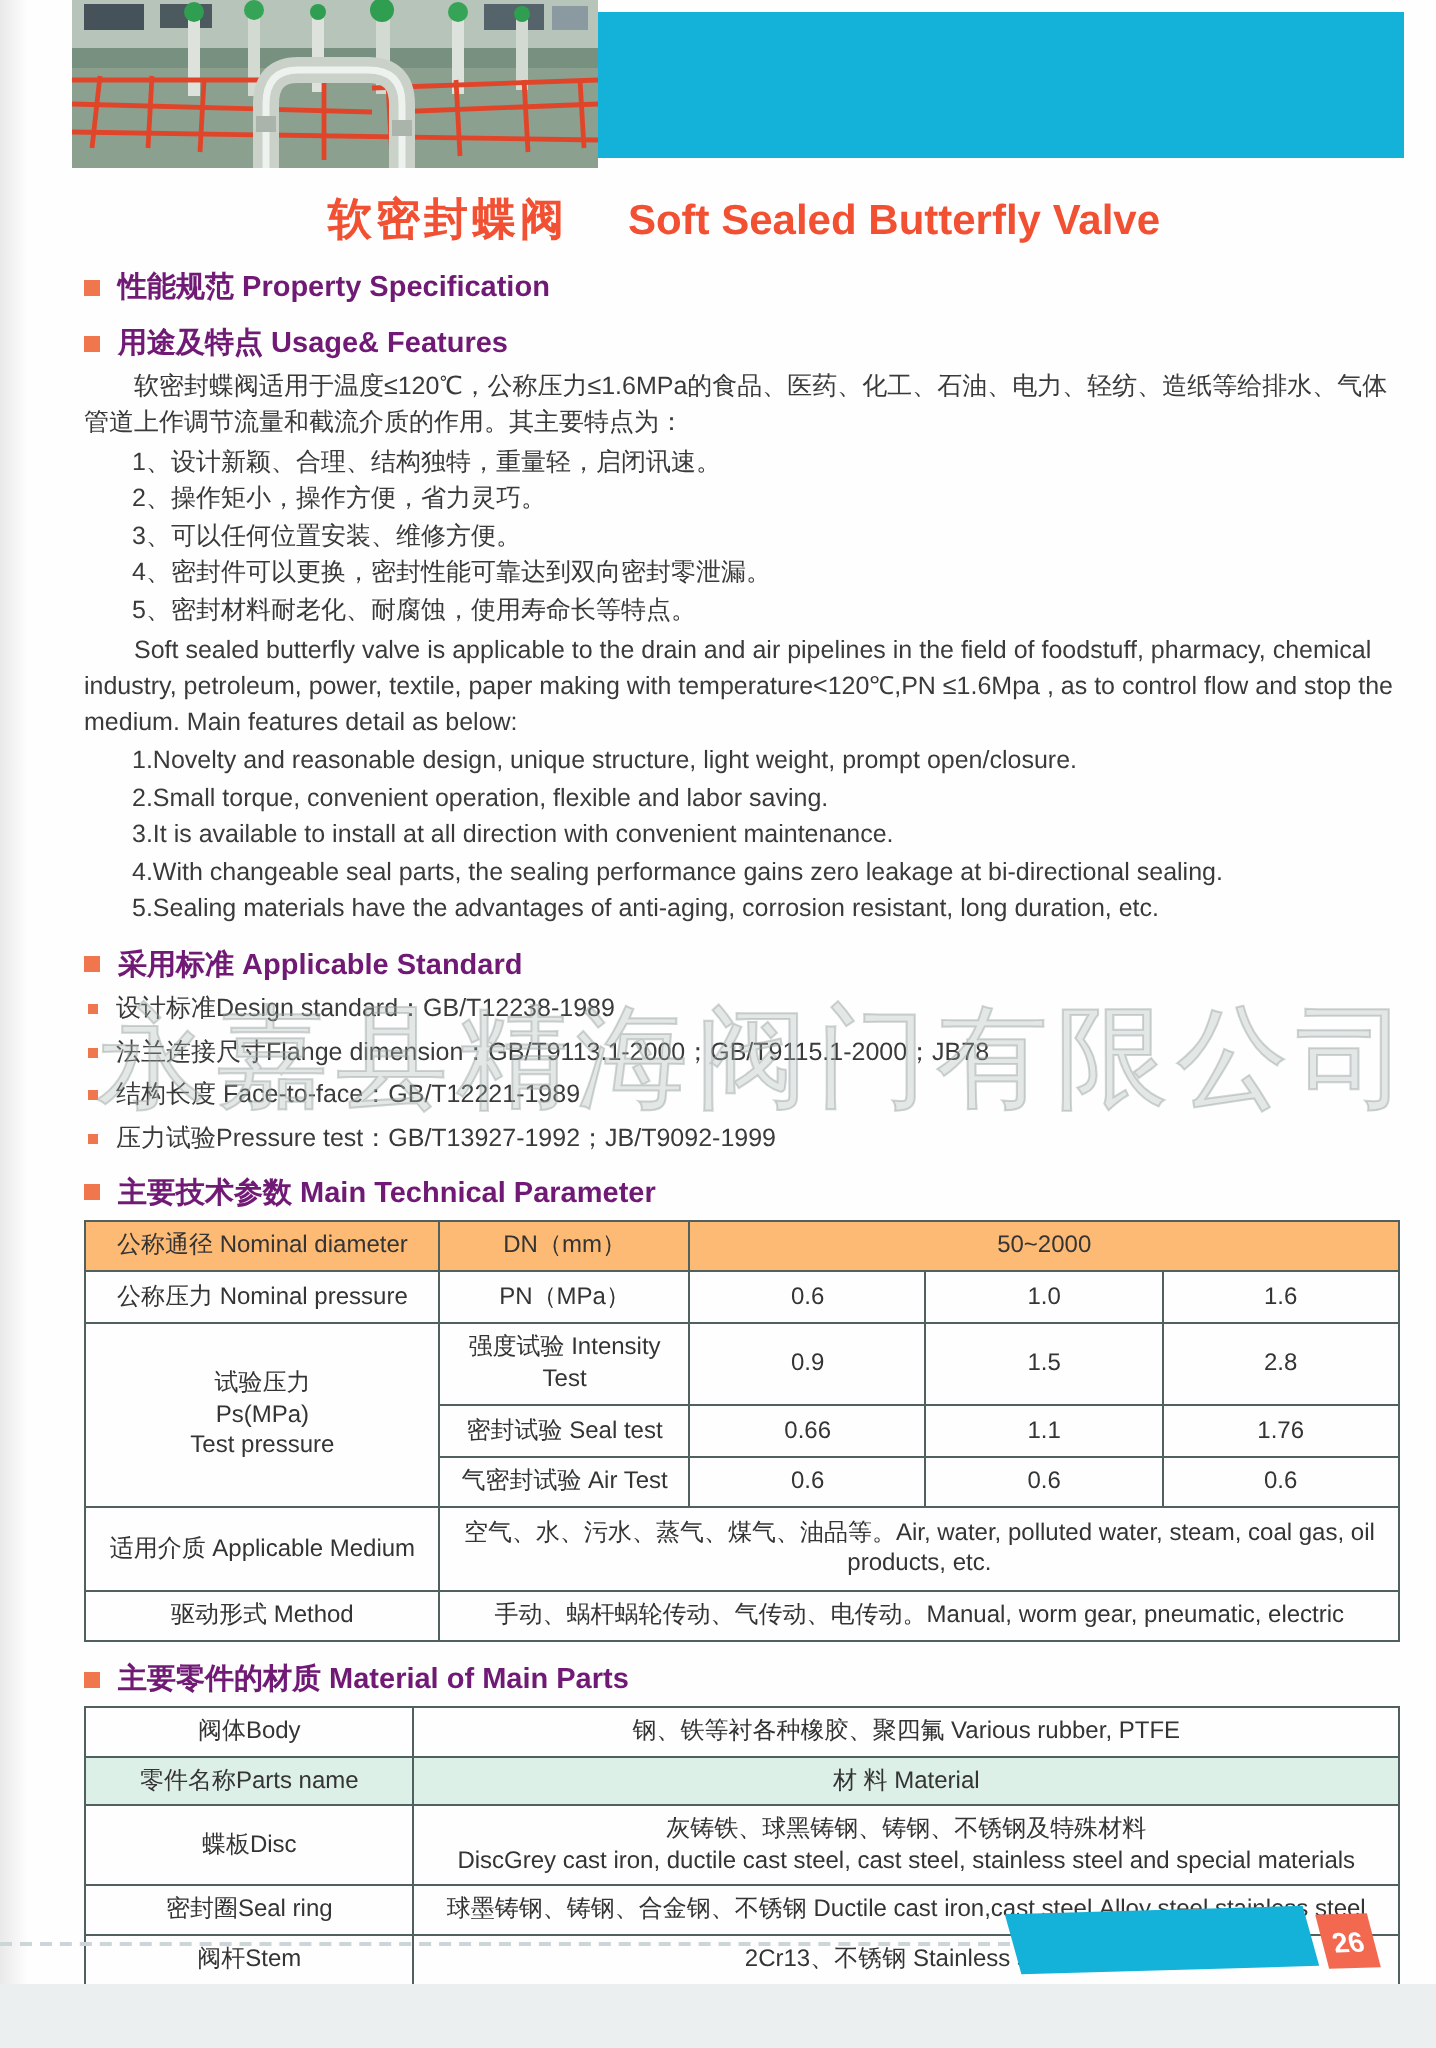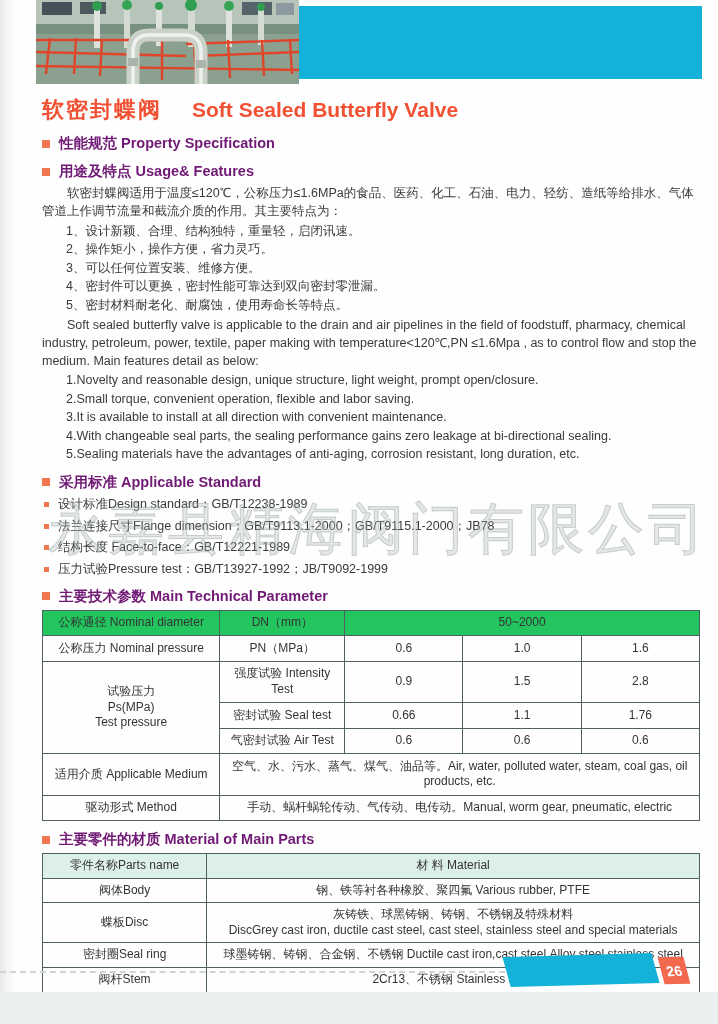--- a/index.html
+++ b/index.html
@@ -13,21 +13,21 @@
   .scan-left{position:absolute;left:0;top:0;bottom:0;width:14px;
     background:linear-gradient(90deg,#e9e9e9,rgba(255,255,255,0));}
   .scan-bottom{position:absolute;left:0;right:0;top:992px;bottom:0;background:#eceff0;}
 
   
   .photo{position:absolute;left:36px;top:0;width:263px;height:84px;display:block;}
   .band{position:absolute;left:299px;top:6px;width:403px;height:73px;background:#14b2d8;}
 
   .content{position:absolute;left:42px;top:84px;width:660px;}
 
-  .title{display:flex;justify-content:flex-start;align-items:baseline;gap:30px;
+  .title{display:flex;justify-content:center;align-items:baseline;gap:30px;
     margin:11px 0 8px 0;color:#f25032;font-weight:bold;}
   .title .cn{font-size:22px;letter-spacing:2px;}
   .title .en{font-size:21px;}
 
   .sec-head{display:flex;align-items:center;margin:9px 0 4px 0;
     color:#701a75;font-weight:bold;font-size:14.5px;}
   .sq{width:8px;height:8px;background:#f0764e;margin-right:9px;flex:0 0 auto;}
 
   .para{font-size:12.5px;line-height:1.42;margin:2px 0 2px 0;text-indent:2em;color:#3a3a3a;}
   .plist{list-style:none;margin:1px 0 3px 0;padding:0 0 0 24px;font-size:12.5px;
@@ -35,21 +35,21 @@
   .plist li{margin:1px 0;}
 
   .stdlist{list-style:none;margin:3px 0 0 0;padding:0;font-size:12.5px;color:#3a3a3a;}
   .stdlist li{display:flex;align-items:center;margin:4.5px 0;}
   .dot{width:5px;height:5px;background:#f0764e;margin:0 9px 0 2px;flex:0 0 auto;}
 
   table{border-collapse:collapse;width:658px;table-layout:fixed;margin:4px 0 2px 0;}
   td{border:1px solid #50605e;font-size:12px;text-align:center;
      padding:4px 3px;color:#343434;white-space:pre-line;line-height:1.3;}
   .t-tech td{padding:4.5px 3px;}
-  .hdr1{background:#22c55e;}
+  .hdr1{background:#fdba74;}
   .hdr2{background:#ddf0e7;}
 
   
   .dash{position:absolute;left:0;top:971px;width:505px;border-top:2px dashed #ccd5d7;}
   .band2{position:absolute;left:506px;top:955px;width:150px;height:30px;background:#14b2d8;
     transform:skewX(14deg) rotate(-1.6deg);}
   .badge{position:absolute;left:661px;top:957px;width:26px;height:27px;background:#f26950;
     transform:skewX(13deg) rotate(-1.6deg);
     display:flex;align-items:center;justify-content:center;
     color:#fff;font-size:14px;font-weight:bold;}
@@ -235,26 +235,26 @@
       <span>主要零件的材质 Material of Main Parts</span>
     </div>
 
     <table>
       <colgroup>
           <col style="width:25%">
           <col style="width:75%">
         </colgroup>
       <tbody>
           <tr>
+        <td>阀体Body</td>
+        <td>钢、铁等衬各种橡胶、聚四氟 Various rubber, PTFE</td>
+      </tr>
+      <tr>
         <td class="hdr2">零件名称Parts name</td>
         <td class="hdr2">材 料 Material</td>
-      </tr>
-      <tr>
-        <td>阀体Body</td>
-        <td>钢、铁等衬各种橡胶、聚四氟 Various rubber, PTFE</td>
       </tr>
       <tr>
         <td>蝶板Disc</td>
         <td>灰铸铁、球黑铸钢、铸钢、不锈钢及特殊材料
 DiscGrey cast iron, ductile cast steel, cast steel, stainless steel and special materials</td>
       </tr>
       <tr>
         <td>密封圈Seal ring</td>
         <td>球墨铸钢、铸钢、合金钢、不锈钢 Ductile cast iron,cast steel,Alloy steel,stainless steel</td>
       </tr>

